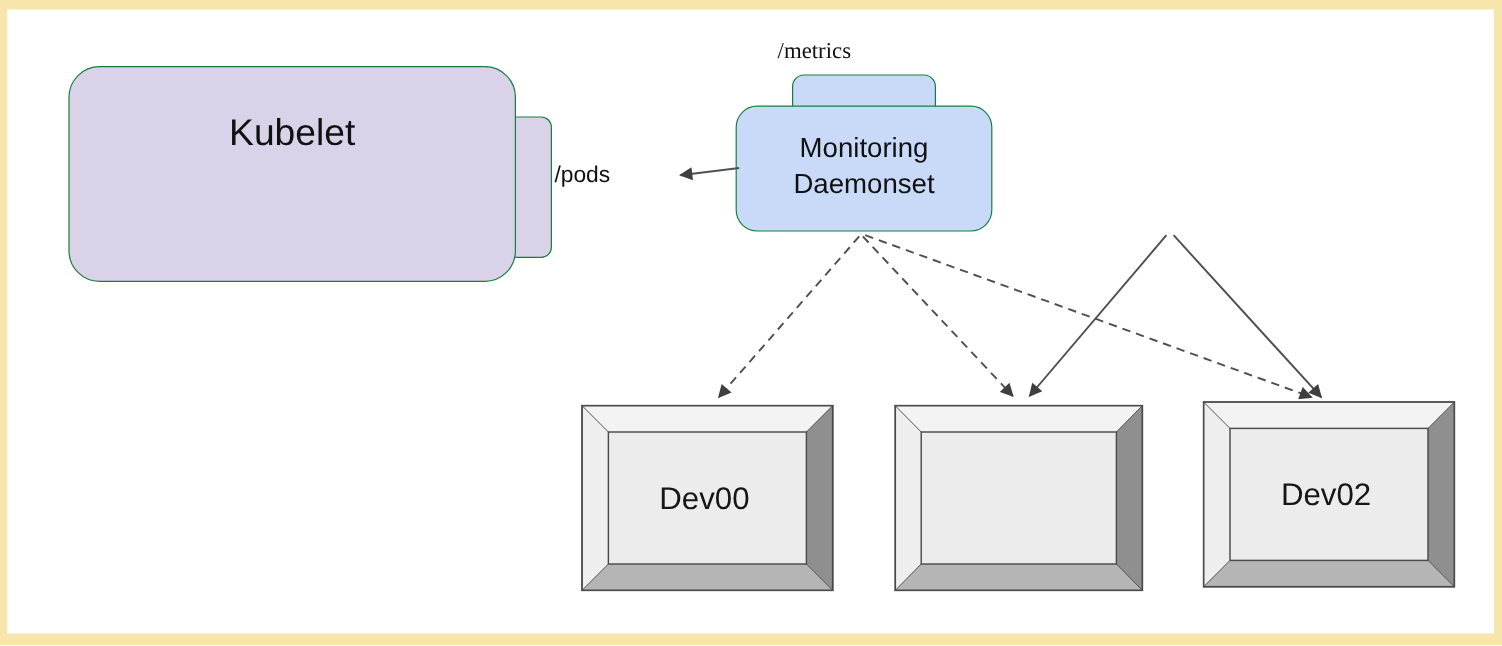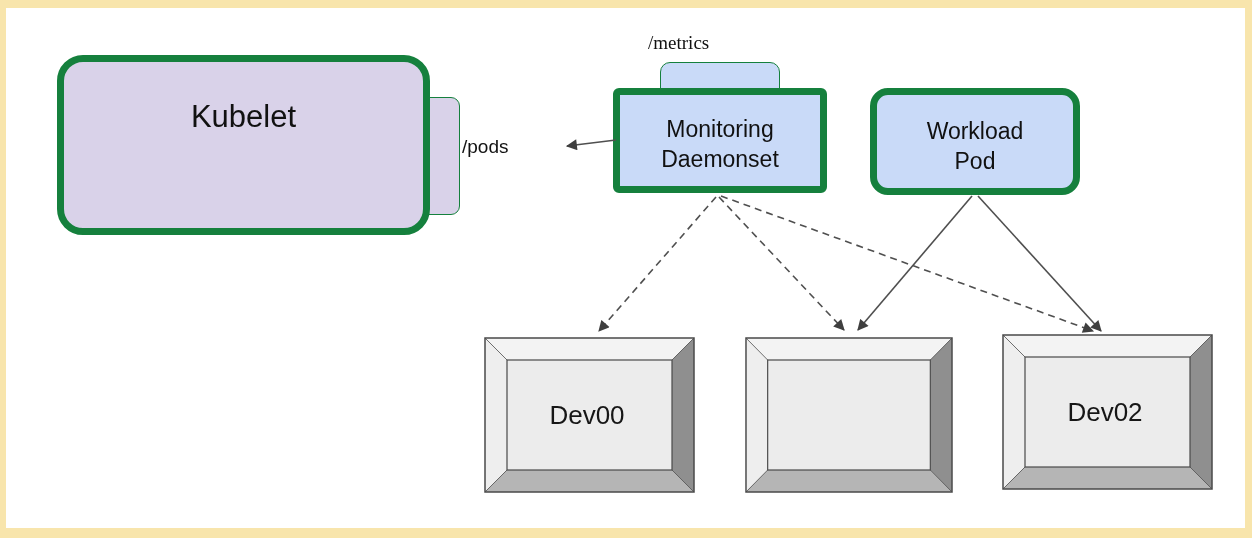--- a/index.html
+++ b/index.html
@@ -22,21 +22,21 @@
     border-top: 8px solid #f8e5ac;
     border-left: 6px solid #f8e5ac;
     border-right: 7px solid #f8e5ac;
     border-bottom: 10px solid #f8e5ac;
     pointer-events: none;
     z-index: 10;
   }
   .node {
     position: absolute;
     box-sizing: border-box;
-    border: 7px solid #15803d;
+    border: 1px solid #15803d;
   }
   .node-label {
     position: absolute;
     left: 0;
     right: 0;
     text-align: center;
     color: #111111;
     white-space: pre-line;
   }
   
@@ -58,21 +58,21 @@
   #metrics-tab {
     left: 660px; top: 62px; width: 120px; height: 40px;
     background: #c9daf8;
     border-width: 1.5px;
     border-radius: 10px;
     z-index: 1;
   }
   #monitoring-node {
     left: 613px; top: 88px; width: 214px; height: 105px;
     background: #c9daf8;
-    border-radius: 6px;
+    border-radius: 18px;
     z-index: 2;
   }
   #monitoring-node .node-label { top: 19px; font-size: 23px; line-height: 30px; }
   
   #workload-node {
     left: 870px; top: 88px; width: 210px; height: 107px;
     background: #c9daf8;
     border-radius: 18px;
     z-index: 2;
   }
@@ -124,24 +124,20 @@
   </div>
   <div class="endpoint-label" id="pods-label">/pods</div>
 
   <div class="node" id="metrics-tab"></div>
   <div class="endpoint-label" id="metrics-label">/metrics</div>
   <div class="node" id="monitoring-node">
     <div class="node-label">Monitoring
 Daemonset</div>
   </div>
 
-  <div class="node" id="workload-node">
-    <div class="node-label">Workload
-Pod</div>
-  </div>
 
   <div class="device" id="device-0">
     <svg viewBox="0 0 211 156" width="211" height="156">
       <polygon points="1,1 210,1 188,23 23,23" fill="#f3f3f3"></polygon>
       <polygon points="1,1 23,23 23,133 1,155" fill="#eeeeee"></polygon>
       <polygon points="210,1 188,23 188,133 210,155" fill="#8f8f8f"></polygon>
       <polygon points="1,155 23,133 188,133 210,155" fill="#b5b5b5"></polygon>
       <rect x="23" y="23" width="165" height="110" fill="#ececec" stroke="#4a4a4a" stroke-width="1.2"></rect>
       <rect x="1" y="1" width="209" height="154" fill="none" stroke="#4a4a4a" stroke-width="1.5"></rect>
       <line x1="1" y1="1" x2="23" y2="23" stroke="#4a4a4a" stroke-width="0.8"></line>

